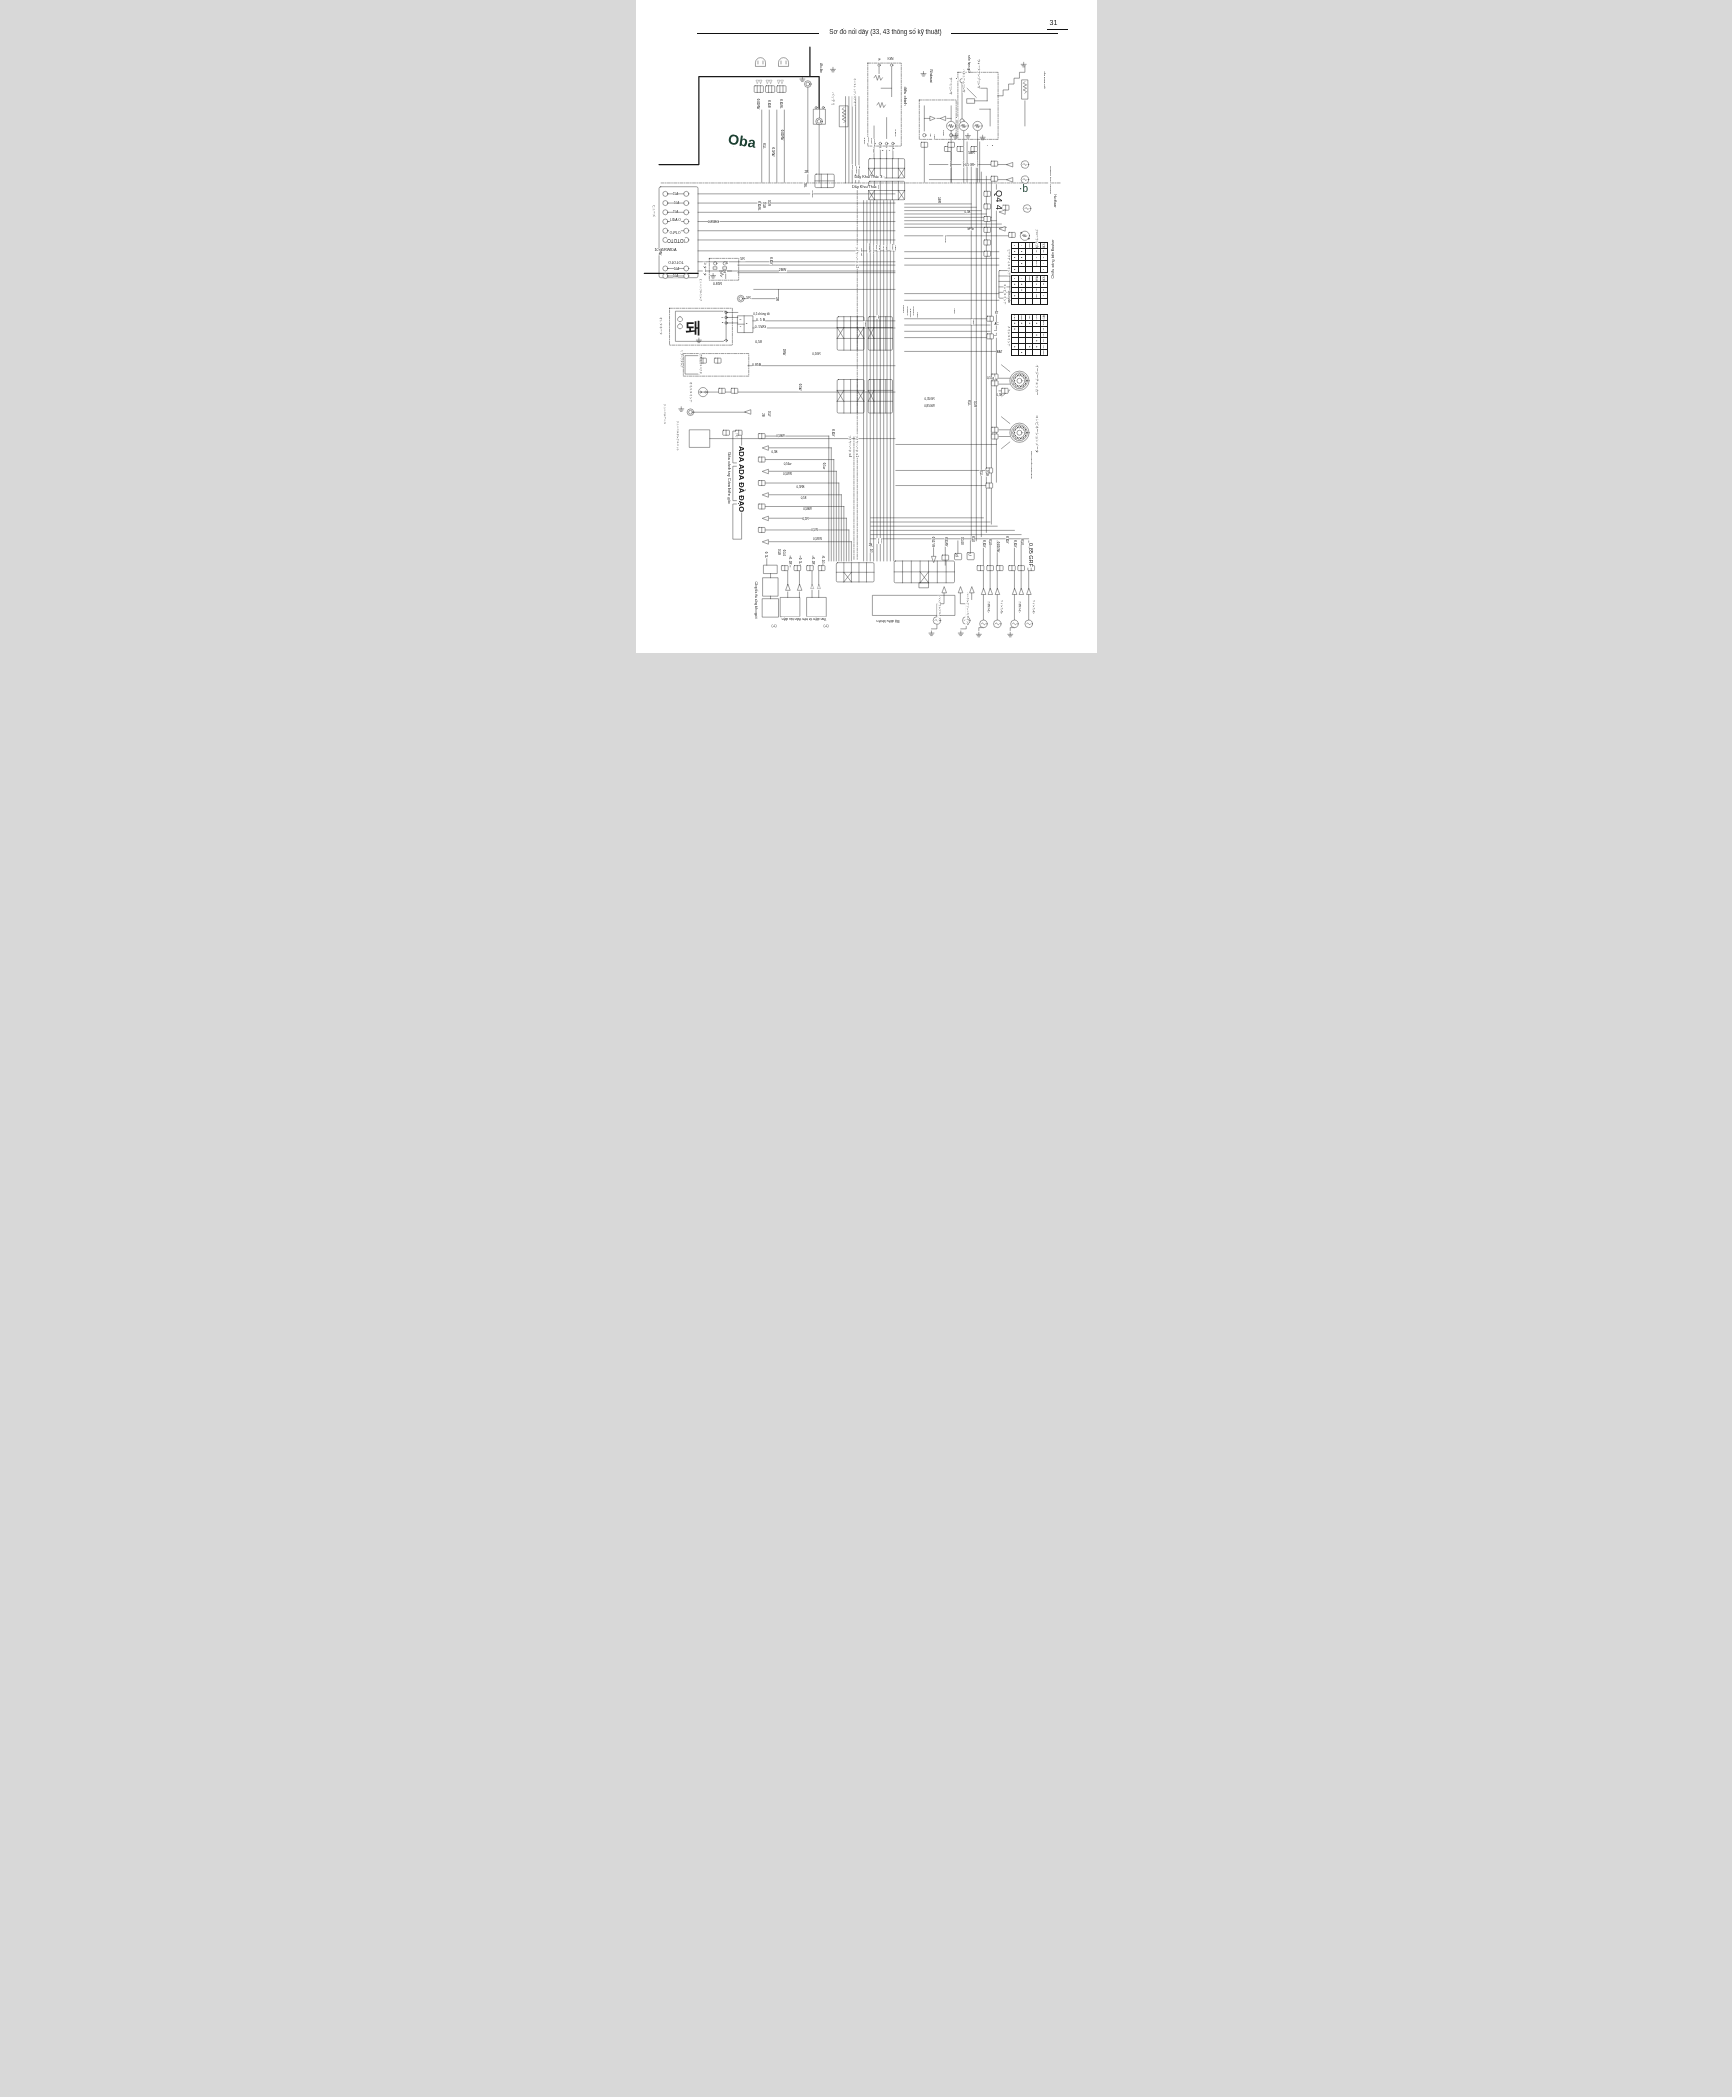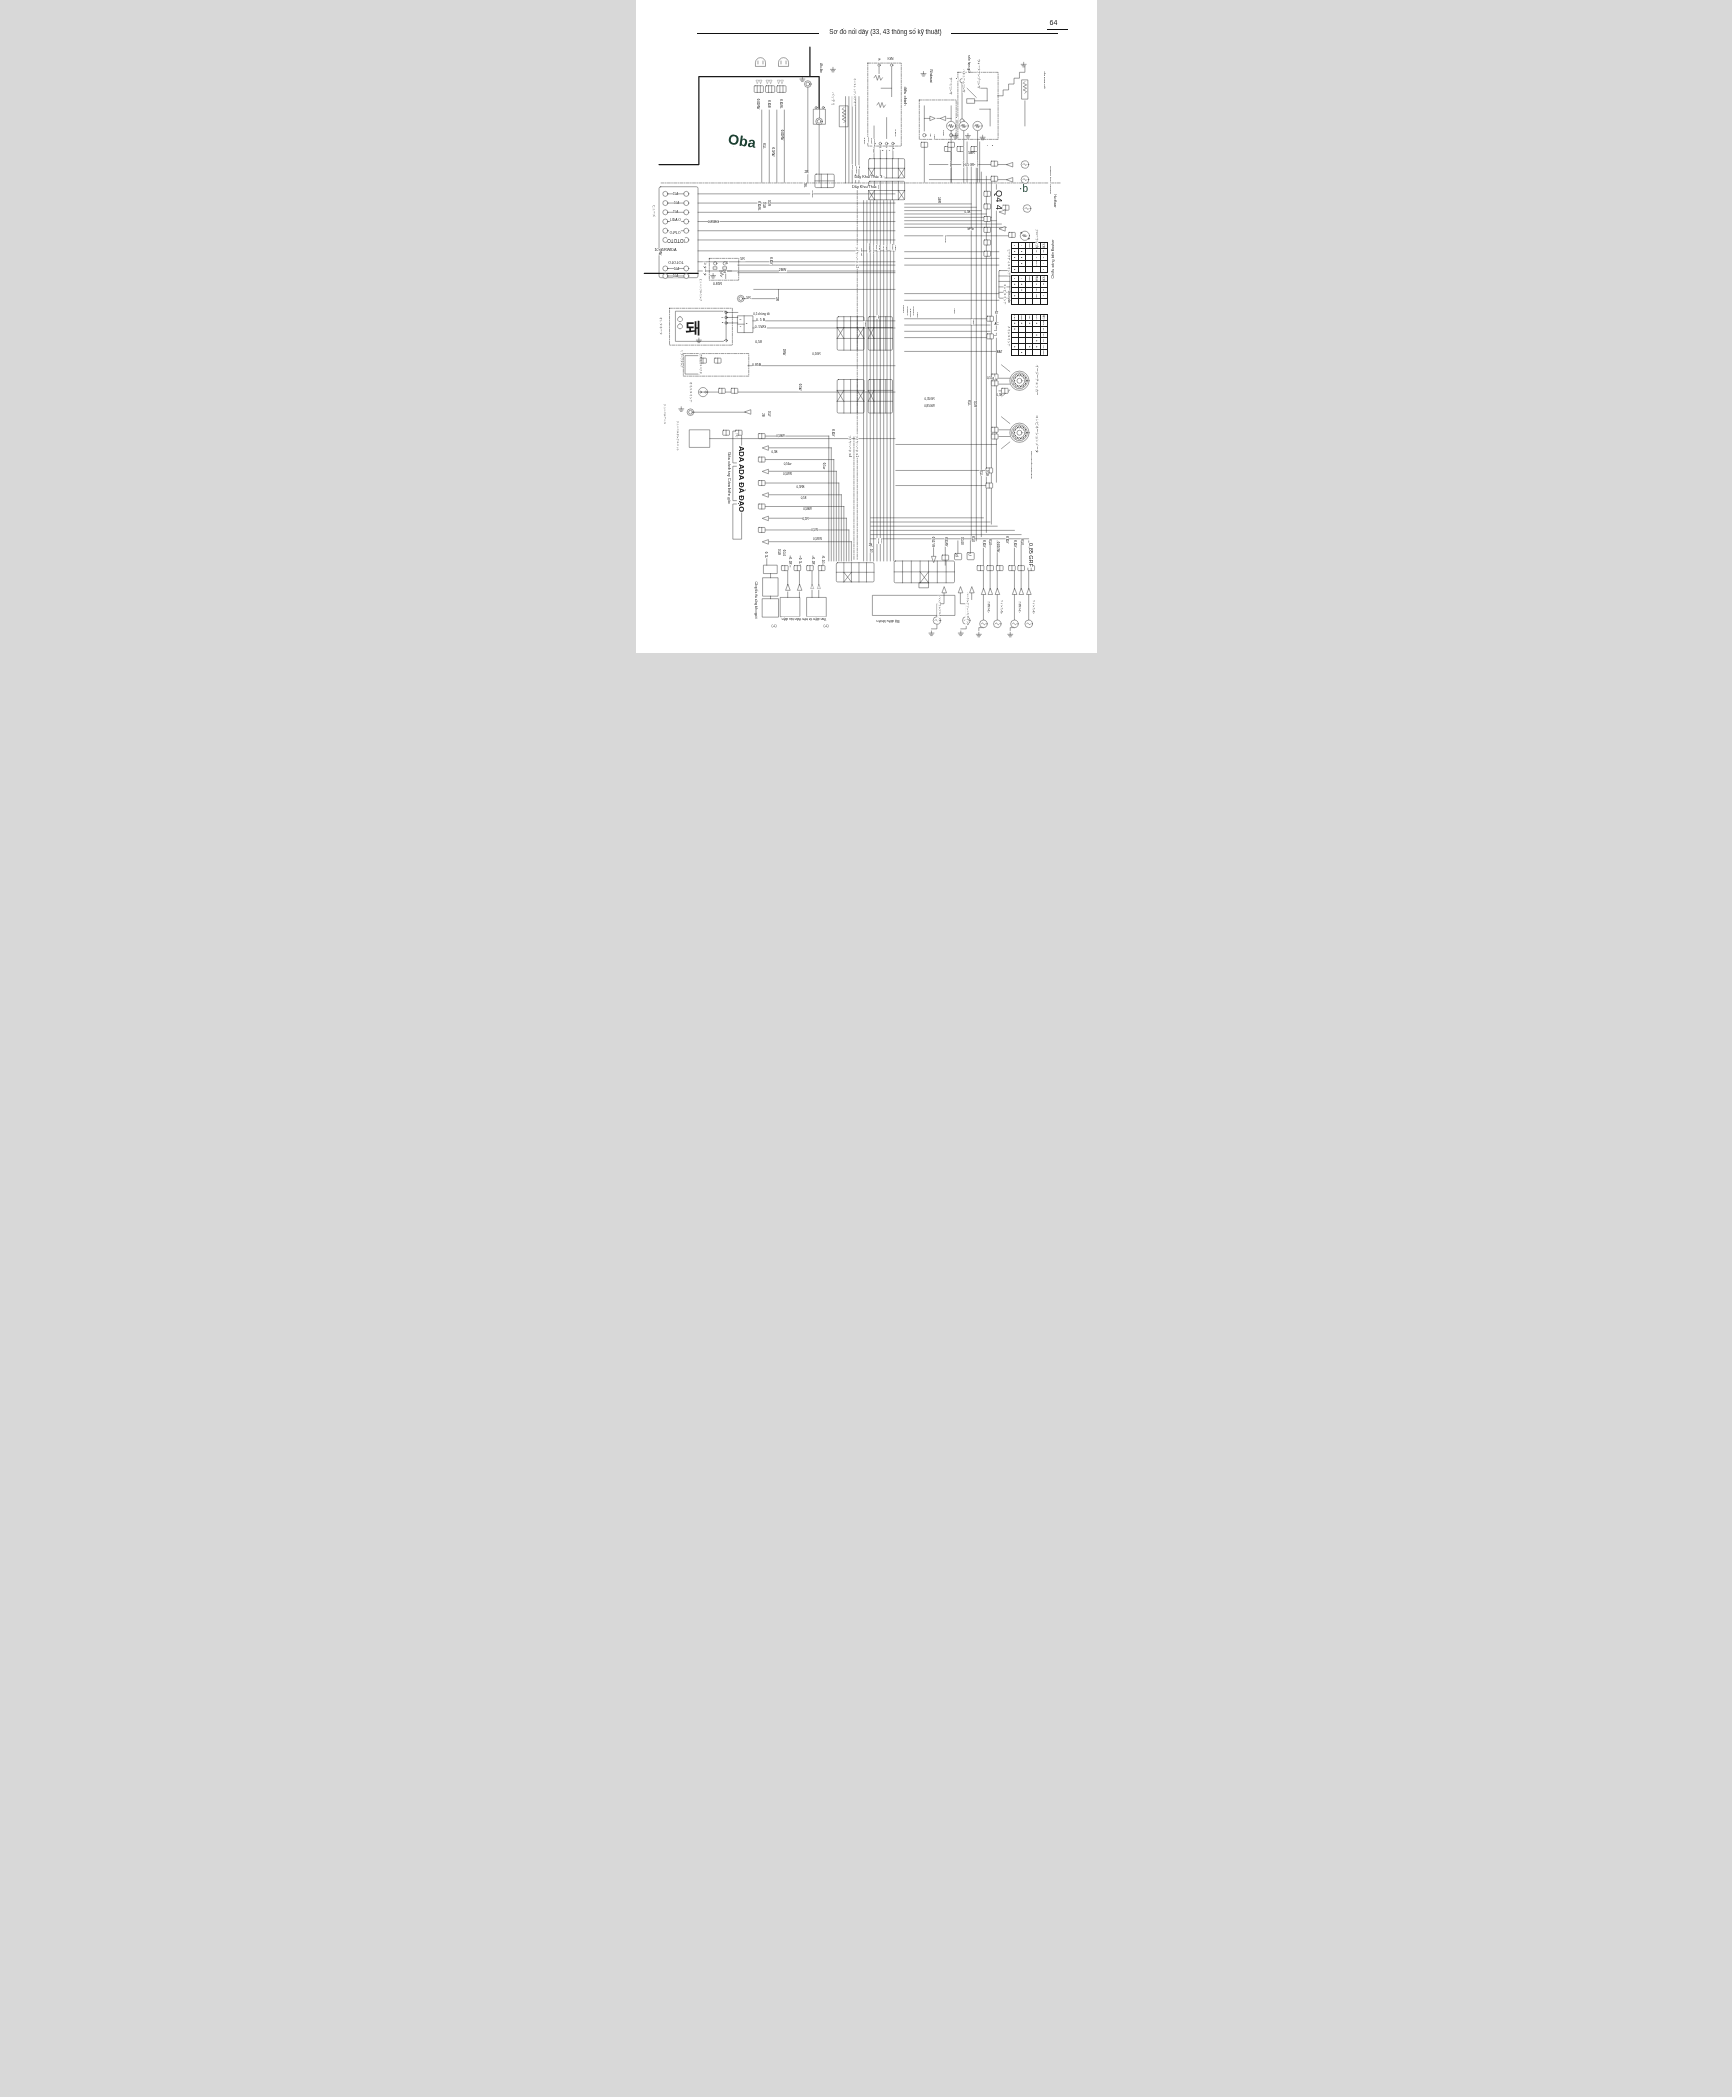--- a/index.html
+++ b/index.html
@@ -24,21 +24,21 @@
             overflow:hidden;white-space:nowrap;height:6.3px;}
 </style>
 </head>
 <body>
 
 <div class="page">
 
   <div class="hr" style="left:61px;top:33px;width:122px;"></div>
   <div class="hr" style="left:311px;top:33px;width:111px;"></div>
   <div class="title">Sơ đồ nối dây (33, 43 thông số kỹ thuật)</div>
-  <div class="pagenum">64</div>
+  <div class="pagenum">31</div>
   <div class="pagenum-rule"></div>
 
   <svg width="461" height="653" viewBox="0 0 1100 1557">
     <defs>
       <g id="d-plug">
           <rect class="fw" x="-8" y="-6" width="16" height="12" rx="1.5" stroke-width="1.4"></rect>
           <line x1="0" y1="-6" x2="0" y2="6"></line>
         </g>
       <g id="d-plug3">
           <rect class="fw" x="-11" y="-8" width="22" height="16" rx="2" stroke-width="1.4"></rect>

